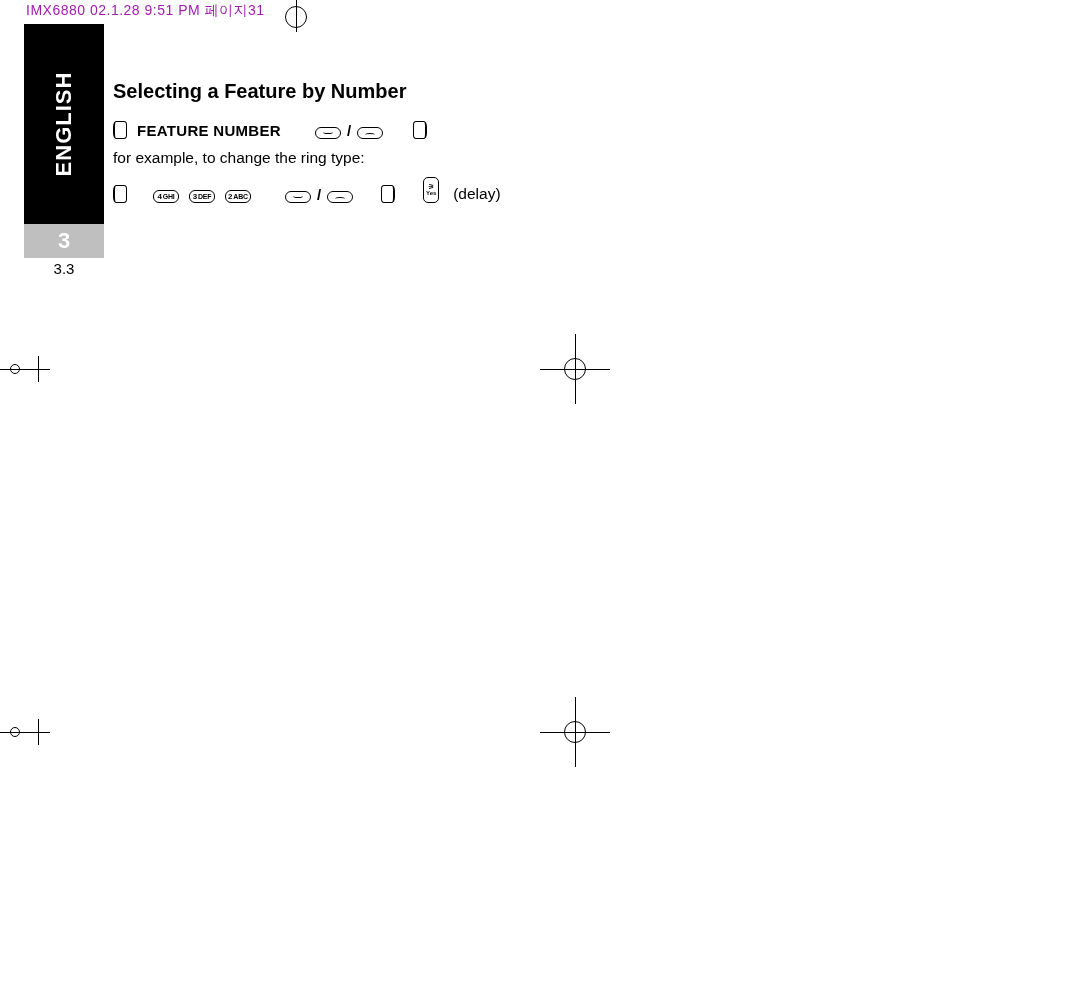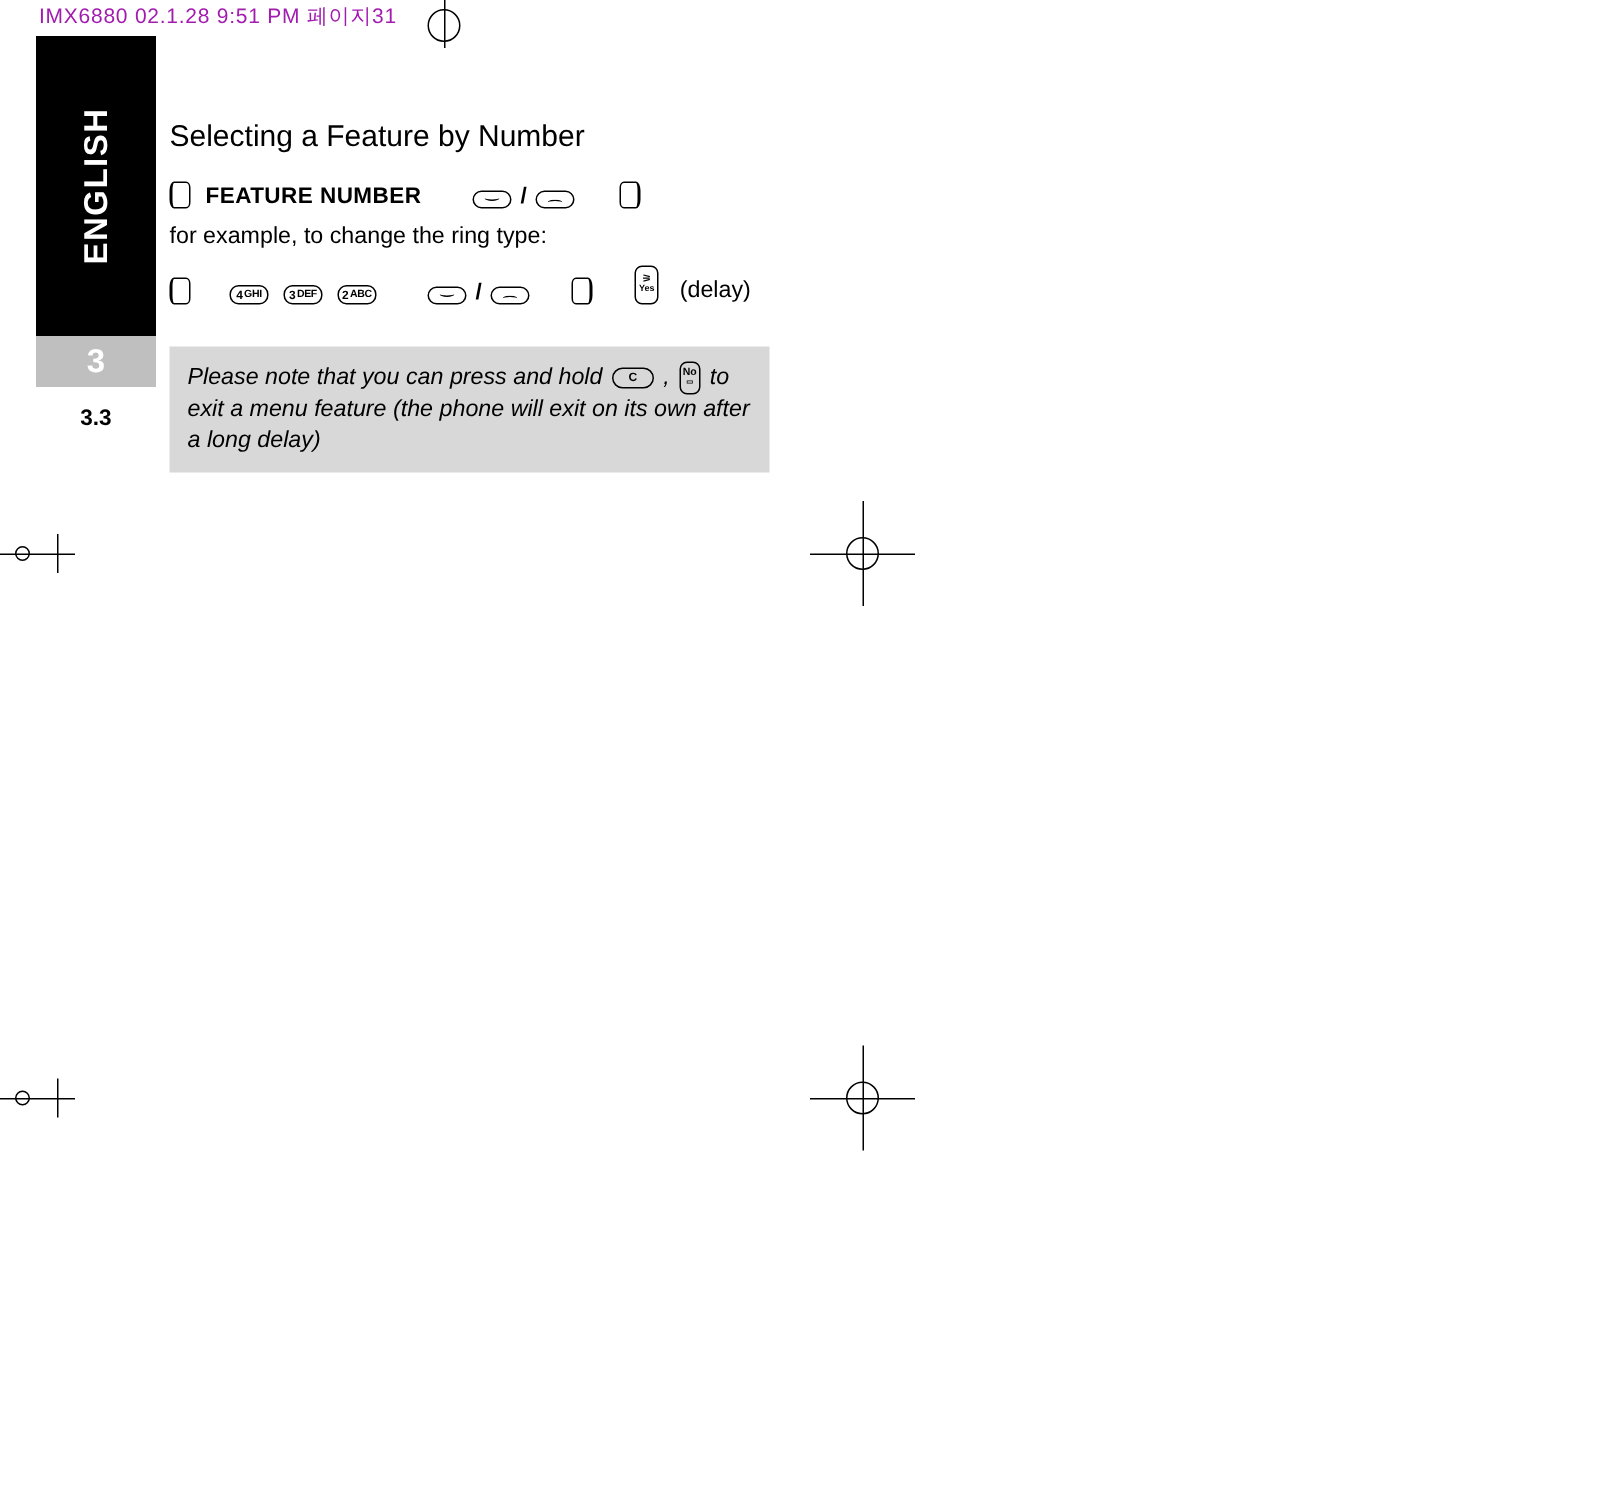--- a/index.html
+++ b/index.html
@@ -90,38 +90,38 @@
     align-items: center;
     justify-content: center;
   }
   .tab-sub {
     position: absolute;
     top: 258px;
     left: 24px;
     width: 80px;
     height: 24px;
     color: #000;
-    font-weight: 700;
+    font-weight: 400;
     font-size: 15px;
     display: flex;
     align-items: flex-start;
     justify-content: center;
-    padding-top: 12px;
+    padding-top: 2px;
   }
 
   
   .content {
     position: absolute;
     top: 80px;
     left: 113px;
     width: 400px;
   }
   .heading {
     font-size: 20px;
-    font-weight: 400;
+    font-weight: 700;
     margin: 0 0 18px 0;
   }
   .row {
     display: flex;
     align-items: flex-end;
     gap: 10px;
     margin-bottom: 10px;
   }
   .label-caps {
     font-weight: 600;
@@ -295,23 +295,13 @@
     <span style="width:8px;"></span>
     <span class="key menu-right"></span>
     <span style="width:8px;"></span>
     <span class="key tall">
         <span class="top">⚞</span>
         <span>Yes</span>
       </span>
     <span class="hold-text">(delay)</span>
   </div>
 
-  <div class="note-box">
-    <span>Please note that you can press and hold </span>
-    <span class="key confirm">C</span>
-    <span> , </span>
-    <span class="key tall" style="height:22px; width:14px;">
-        <span class="top">No</span>
-        <span style="font-size:5px;">▭</span>
-      </span>
-    <span> to exit a menu feature (the phone will exit on its own after a long delay)</span>
-  </div>
 </div>
 
 </body></html>

